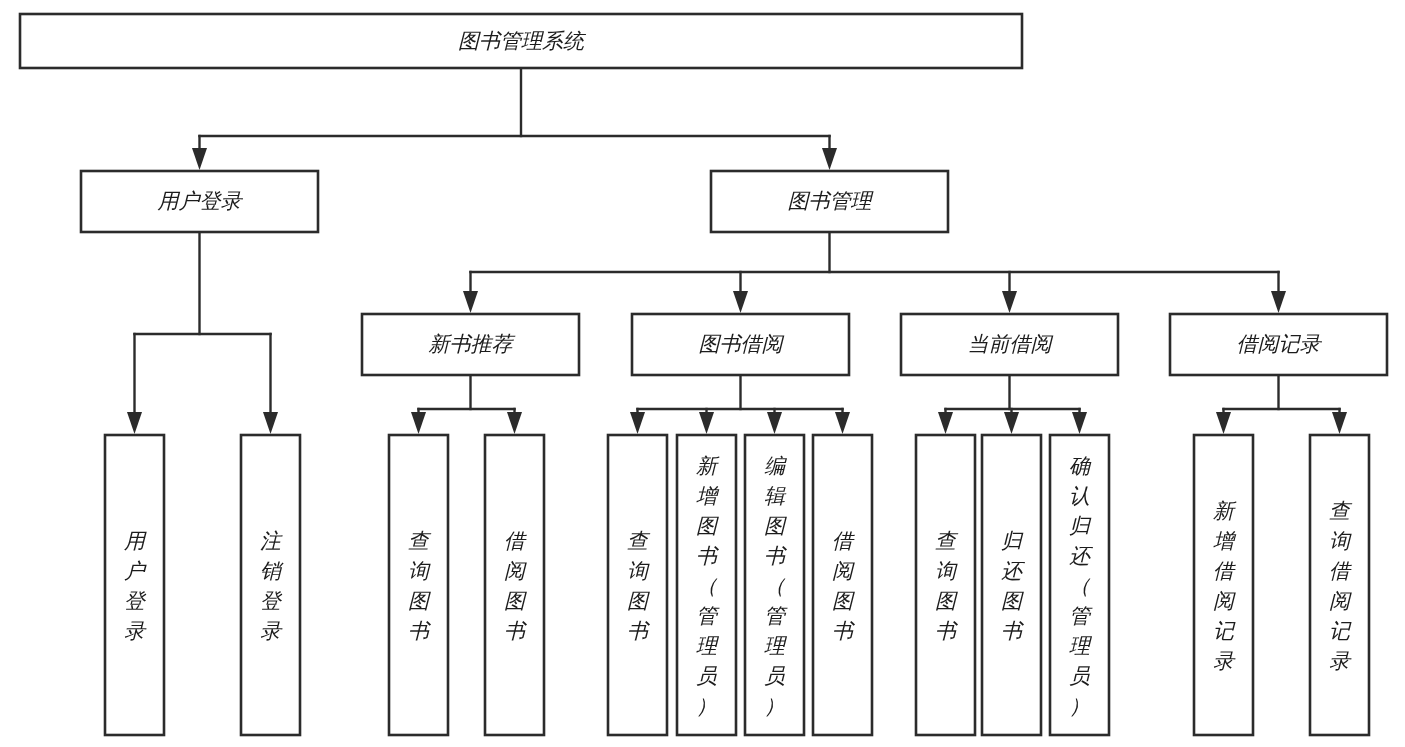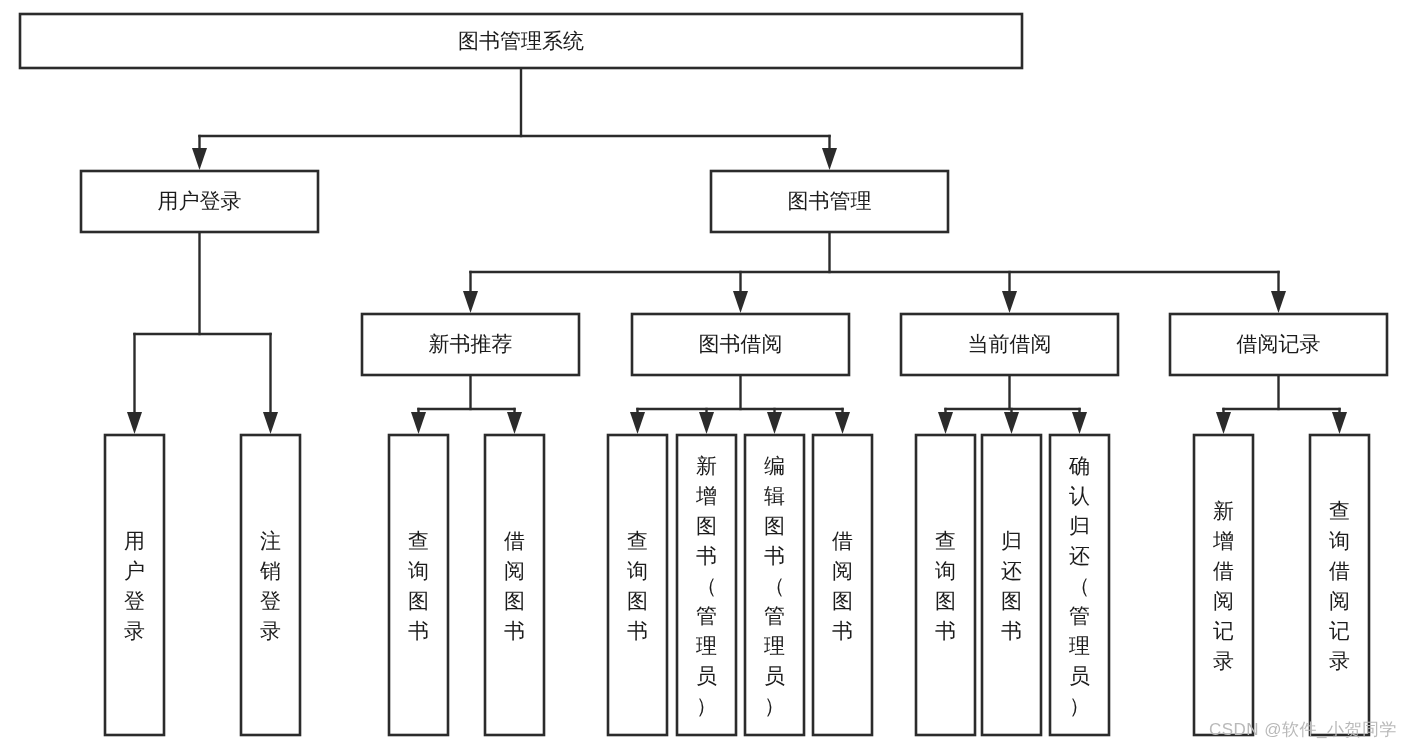--- a/index.html
+++ b/index.html
@@ -13,20 +13,21 @@
     height: 747px;
     font-family: "Liberation Sans", "DejaVu Sans", sans-serif;
     overflow: hidden;
     position: relative;
   }
   #diagram-root {
     position: relative;
     width: 1405px;
     height: 747px;
     background: #ffffff;
+    font-style: italic;
   }
   svg.diagram-canvas {
     position: absolute;
     left: 0;
     top: 0;
     width: 1405px;
     height: 747px;
     display: block;
   }
   .node-box {
@@ -202,14 +203,13 @@
       </g>
       <g>
         <rect x="1194" y="435" width="59" height="300" class="node-box"></rect>
         <text x="1223.5" y="518.4" class="node-label-vertical"><tspan x="1223.5" dy="0">新</tspan><tspan x="1223.5" dy="30">增</tspan><tspan x="1223.5" dy="30">借</tspan><tspan x="1223.5" dy="30">阅</tspan><tspan x="1223.5" dy="30">记</tspan><tspan x="1223.5" dy="30">录</tspan></text>
       </g>
       <g>
         <rect x="1310" y="435" width="59" height="300" class="node-box"></rect>
         <text x="1339.5" y="518.4" class="node-label-vertical"><tspan x="1339.5" dy="0">查</tspan><tspan x="1339.5" dy="30">询</tspan><tspan x="1339.5" dy="30">借</tspan><tspan x="1339.5" dy="30">阅</tspan><tspan x="1339.5" dy="30">记</tspan><tspan x="1339.5" dy="30">录</tspan></text>
       </g>
     </svg>
-  <div class="watermark">CSDN @软件_小贺同学</div>
 </div>
 
 </body></html>

